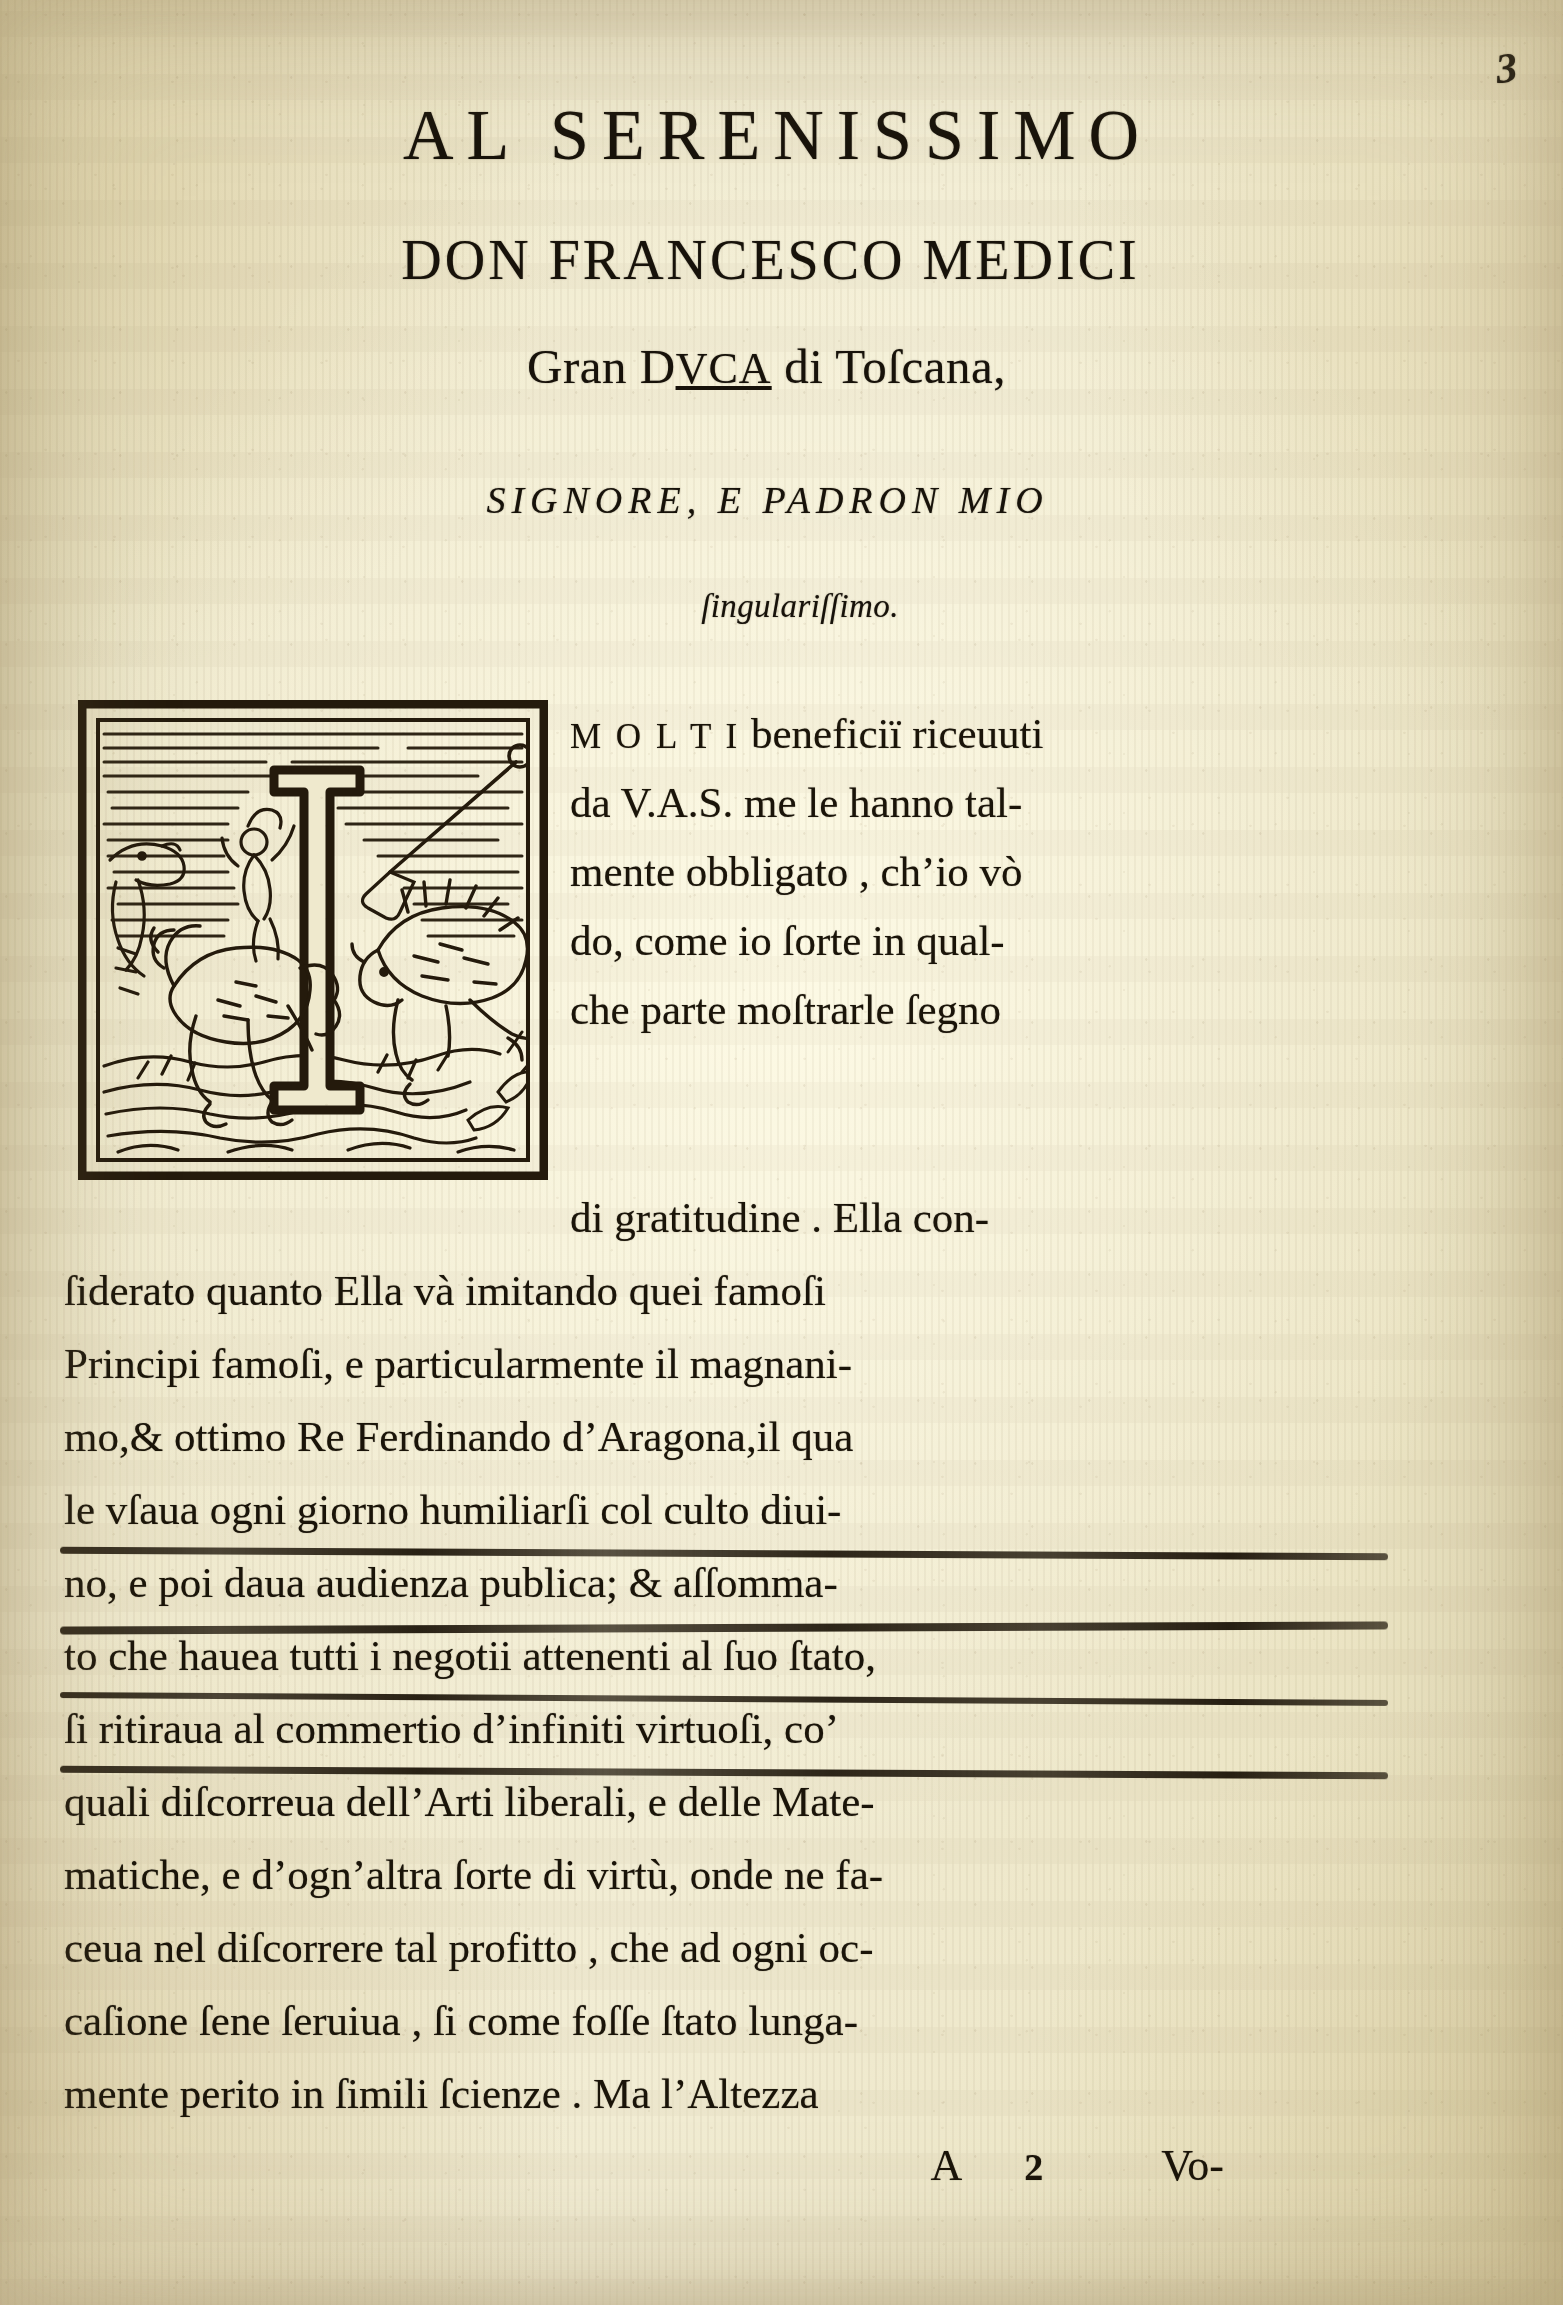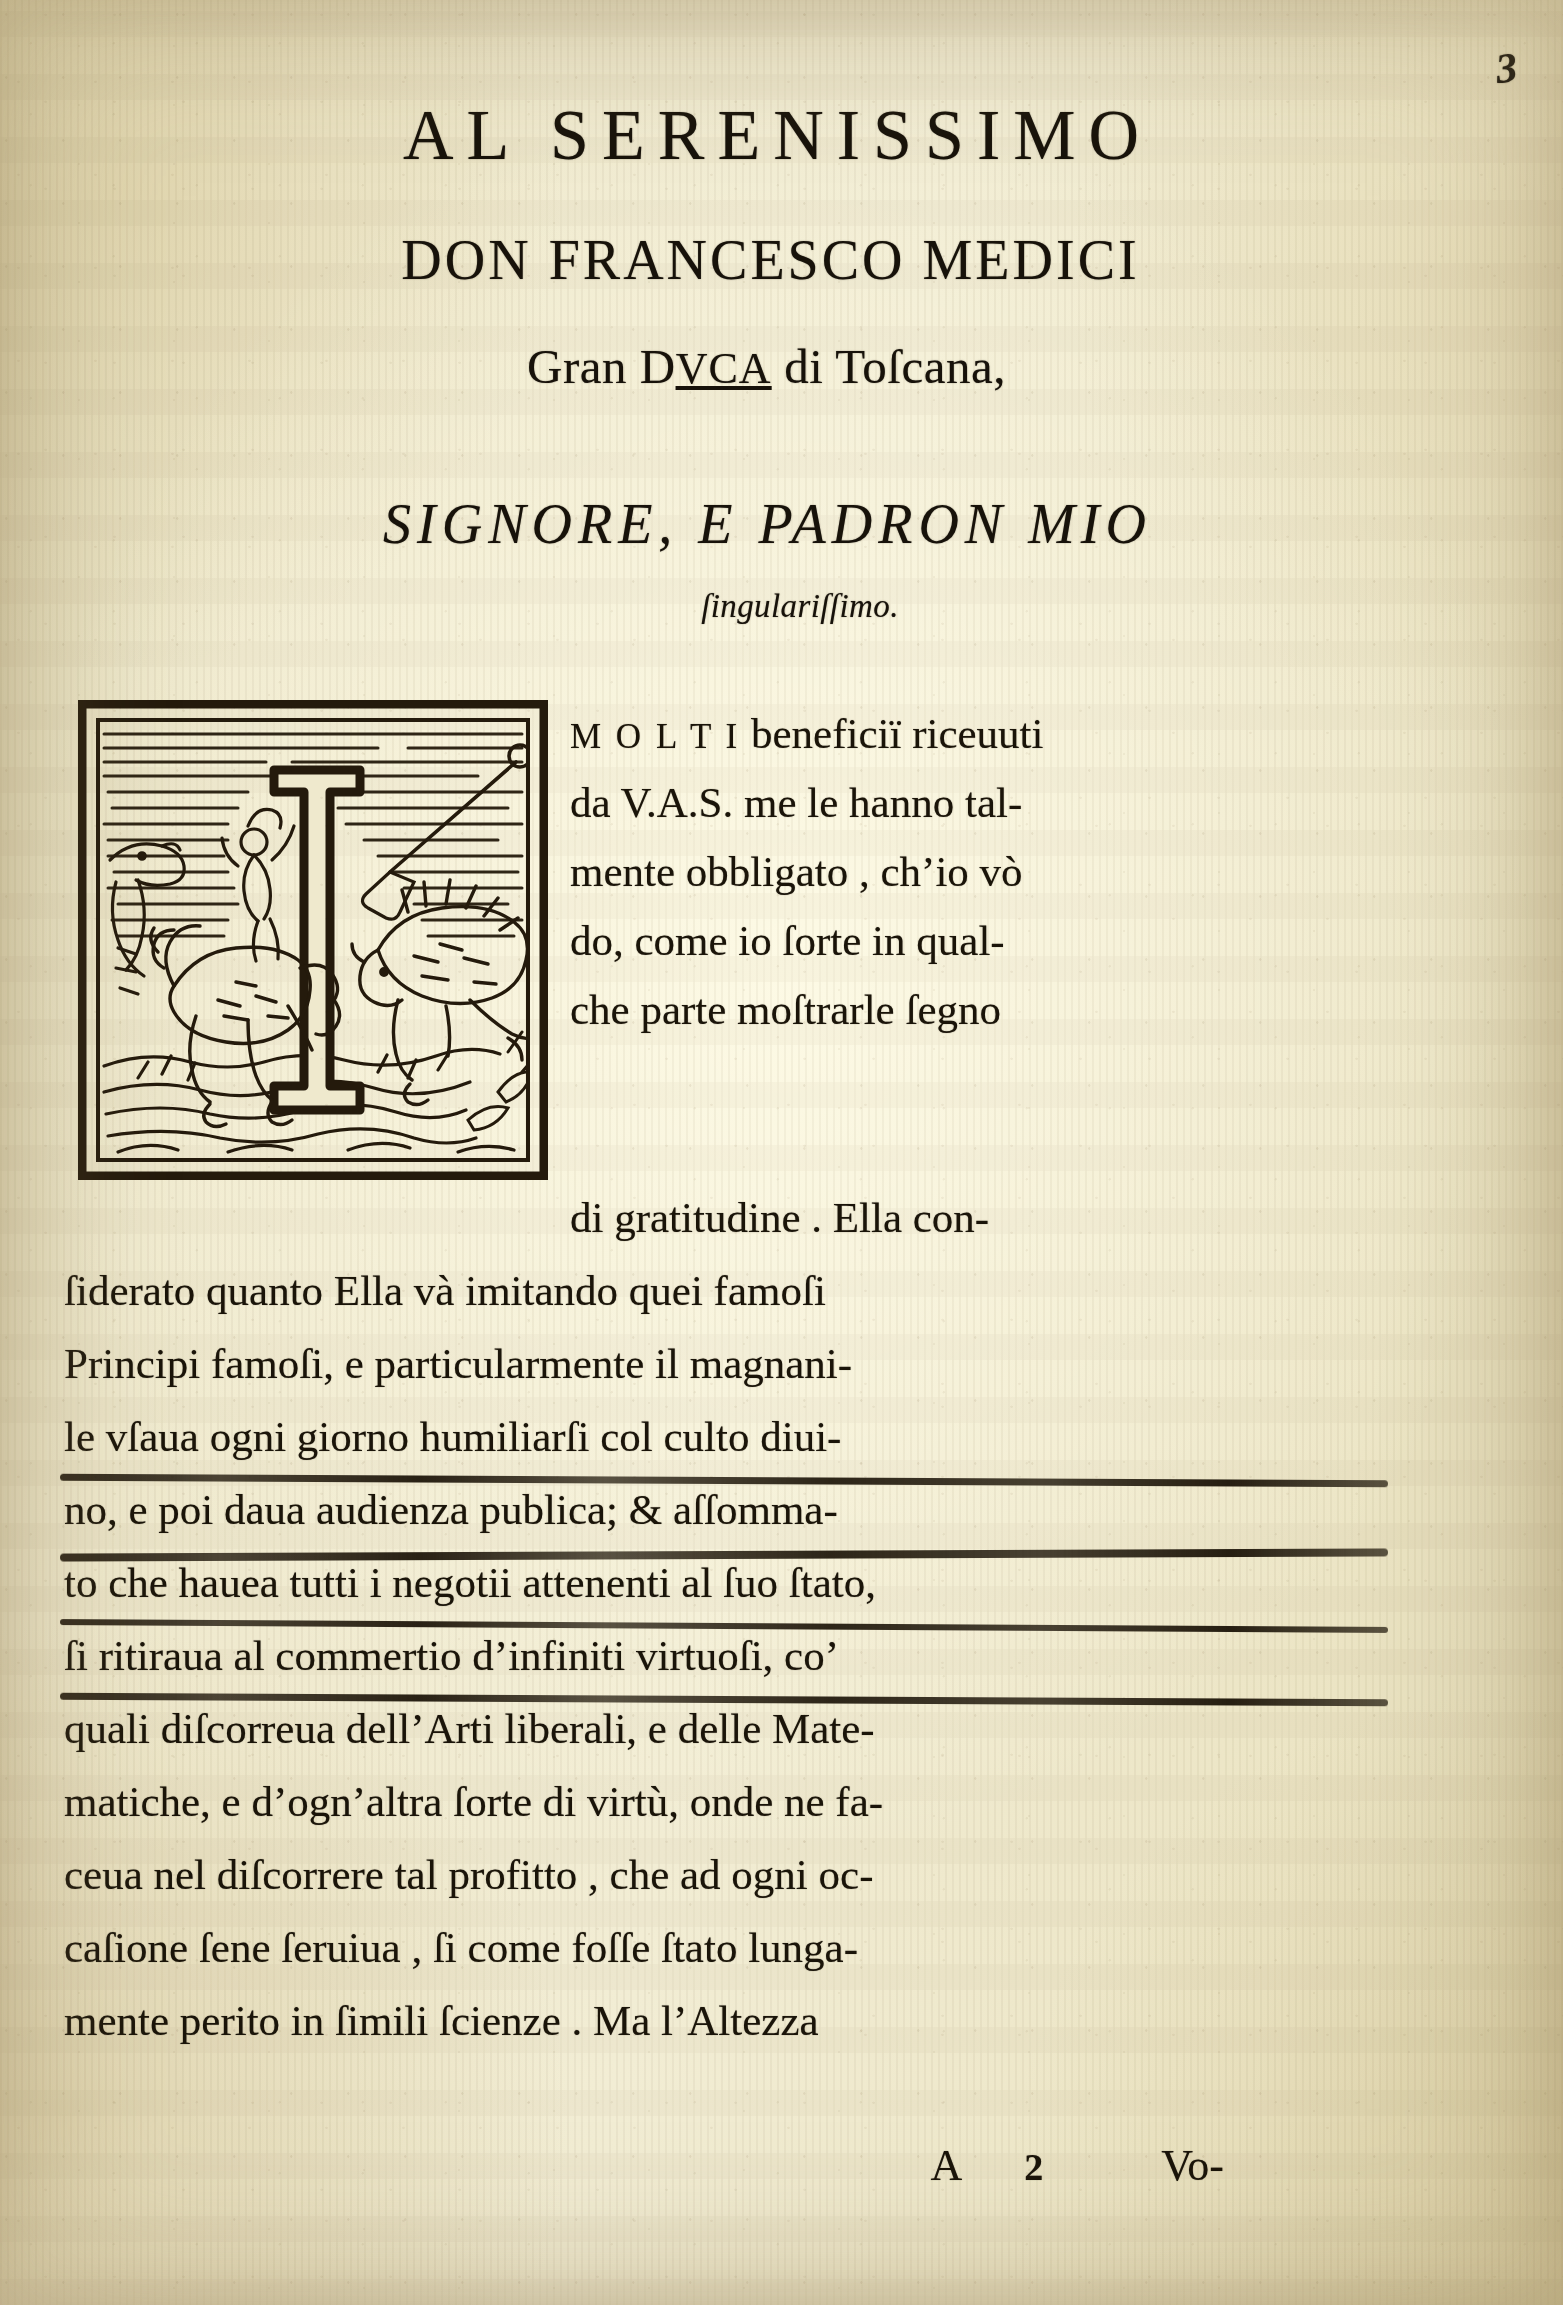--- a/index.html
+++ b/index.html
@@ -73,22 +73,22 @@
   .hd2{
     position:absolute;left:0;right:22px;top:228px;
     font-size:56px;letter-spacing:3px;
   }
   .hd3{
     position:absolute;left:0;right:30px;top:338px;
     font-size:49px;letter-spacing:.5px;
   }
   .hd3 .sc{font-size:44px;letter-spacing:1px;text-decoration:underline;}
   .hd4{
-    position:absolute;left:0;right:28px;top:492px;
-    font-size:56px;font-style:italic;letter-spacing:6px;
+    position:absolute;left:0;right:28px;top:478px;
+    font-size:38px;font-style:italic;letter-spacing:6px;
   }
   .hd5{
     position:absolute;left:0;right:0;top:588px;
     font-size:33px;font-style:italic;letter-spacing:.4px;margin-left:37px;
   }
 
   
   #initial{
     position:absolute;left:78px;top:700px;width:470px;height:480px;
   }
@@ -277,20 +277,21 @@
     <div class="ln">da V.A.S. me le hanno tal-</div>
     <div class="ln">mente obbligato , ch’io vò</div>
     <div class="ln">do, come io ſorte in qual-</div>
     <div class="ln">che  parte  moſtrarle ſegno</div>
   </div>
 
   <div class="body full-col">
     <div class="ln" style="padding-left:506px">di gratitudine . Ella con-</div>
     <div class="ln">ſiderato quanto Ella và imitando quei famoſi</div>
     <div class="ln">Principi famoſi, e particularmente il magnani-</div>
+    <div class="ln">mo,&amp; ottimo Re Ferdinando d’Aragona,il qua</div>
     <div class="ln ul">le vſaua ogni giorno humiliarſi col culto diui-</div>
     <div class="ln ul ul2">no, e poi daua audienza publica; &amp; aſſomma-</div>
     <div class="ln ul ul3">to che hauea tutti i negotii attenenti al ſuo ſtato,</div>
     <div class="ln ul">ſi ritiraua al commertio d’infiniti virtuoſi, co’</div>
     <div class="ln">quali diſcorreua dell’Arti liberali, e delle Mate-</div>
     <div class="ln">matiche, e d’ogn’altra ſorte di virtù, onde ne fa-</div>
     <div class="ln">ceua nel diſcorrere tal profitto , che ad ogni oc-</div>
     <div class="ln">caſione ſene ſeruiua , ſi come foſſe ſtato lunga-</div>
     <div class="ln">mente perito in ſimili ſcienze . Ma l’Altezza</div>
   </div>

